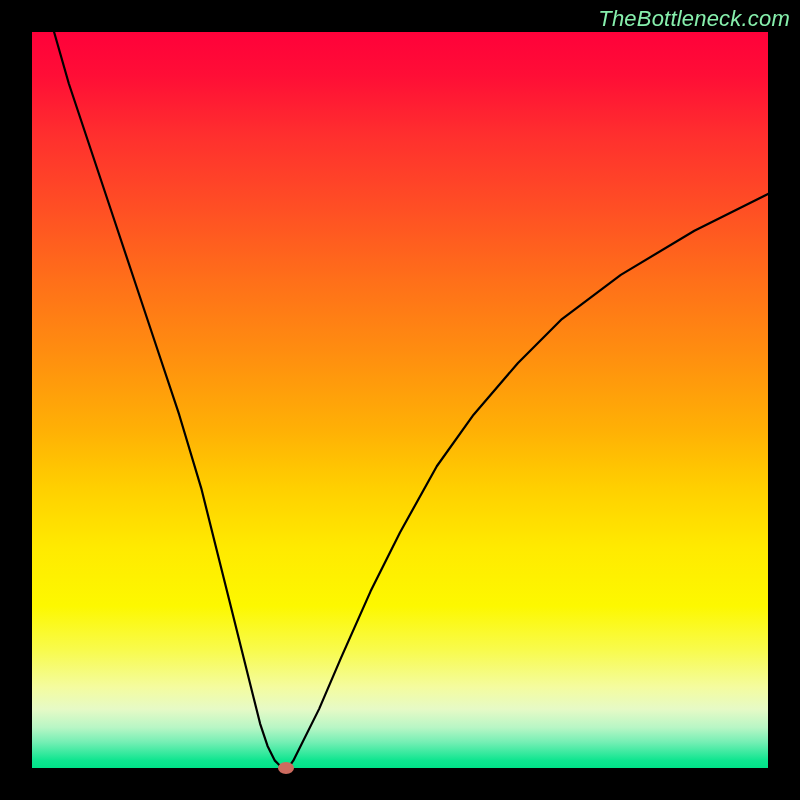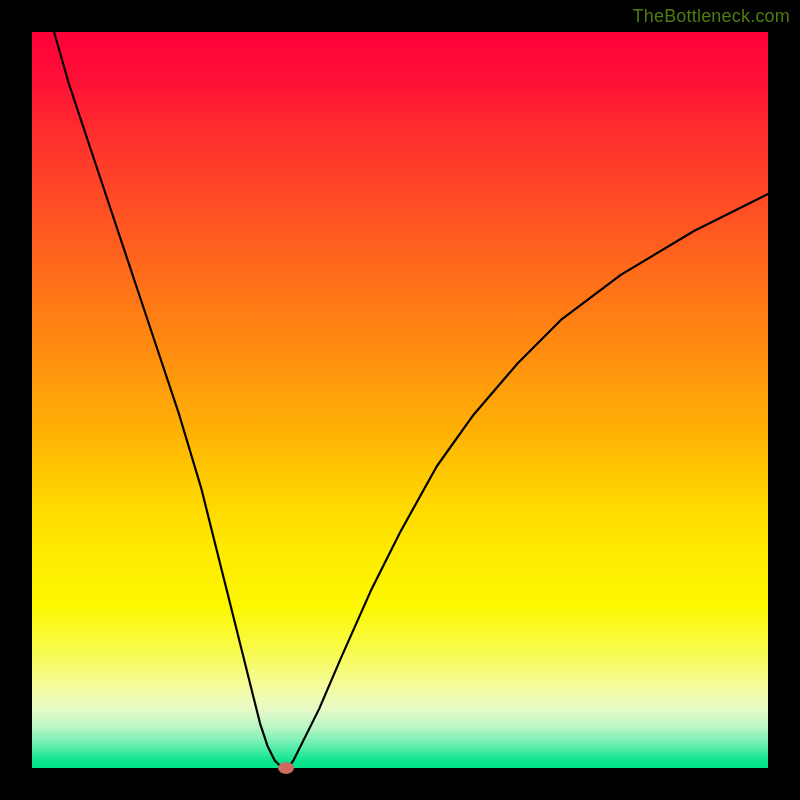--- a/index.html
+++ b/index.html
@@ -45,25 +45,26 @@
       #74efb4 96.5%,
       #36e99e 98%,
       #0de58f 99%,
       #00e288 100%
     );
   }
   .watermark {
     position: absolute;
     top: 6px;
     right: 10px;
-    color: #4d7c0f;
-    font-size: 18px;
+    color: #86efac;
+    font-size: 22px;
     font-weight: 500;
     letter-spacing: 0.2px;
     user-select: none;
+    font-style: italic;
   }
   .curve-svg {
     position: absolute;
     left: 0;
     top: 0;
     width: 736px;
     height: 736px;
     overflow: visible;
   }
   .curve-path {

